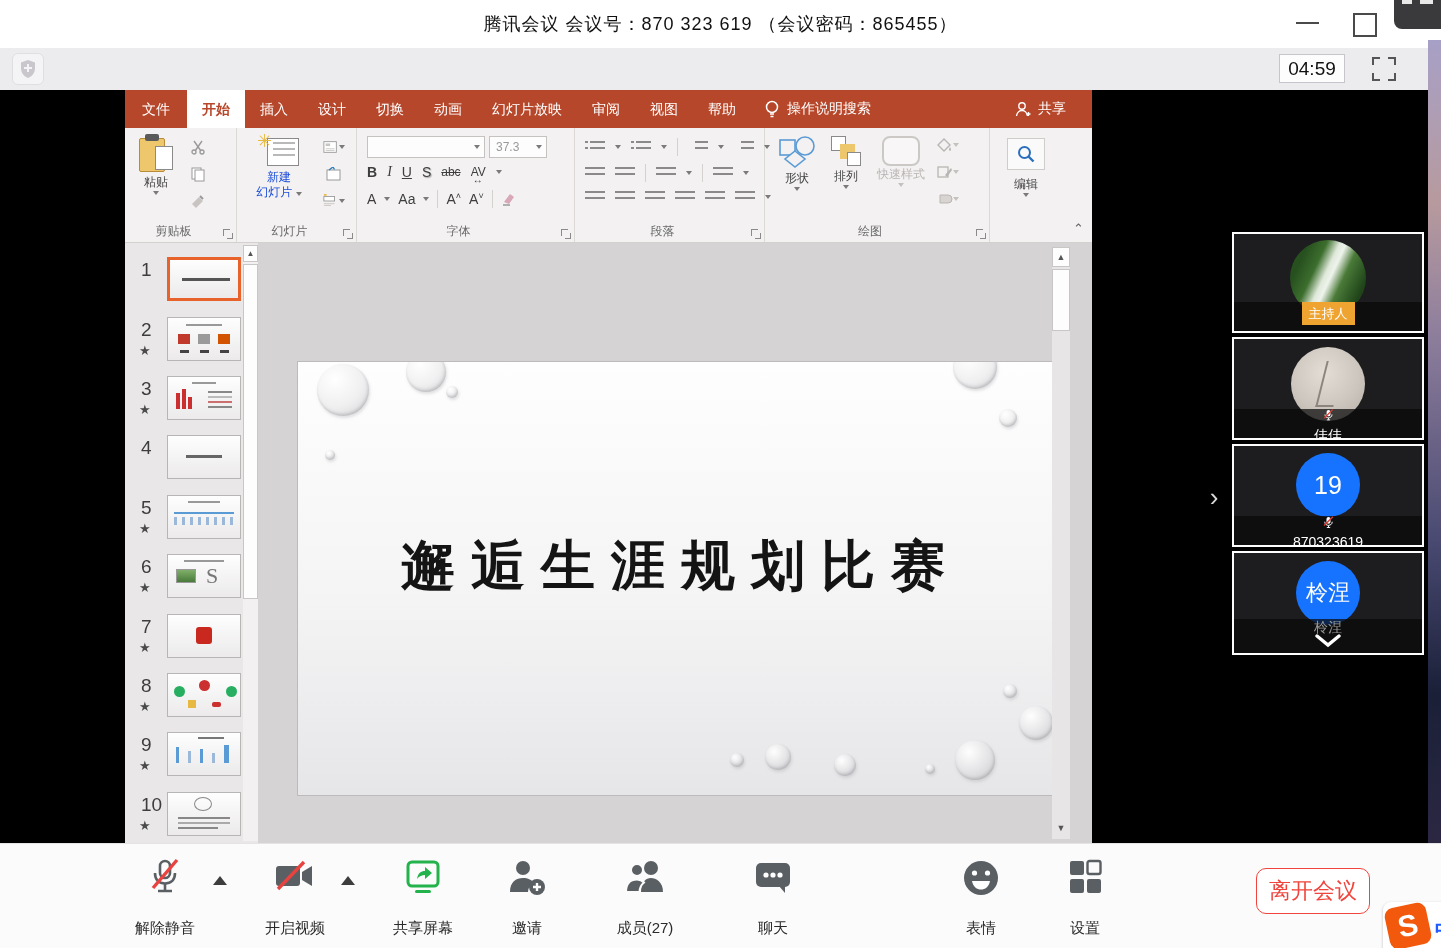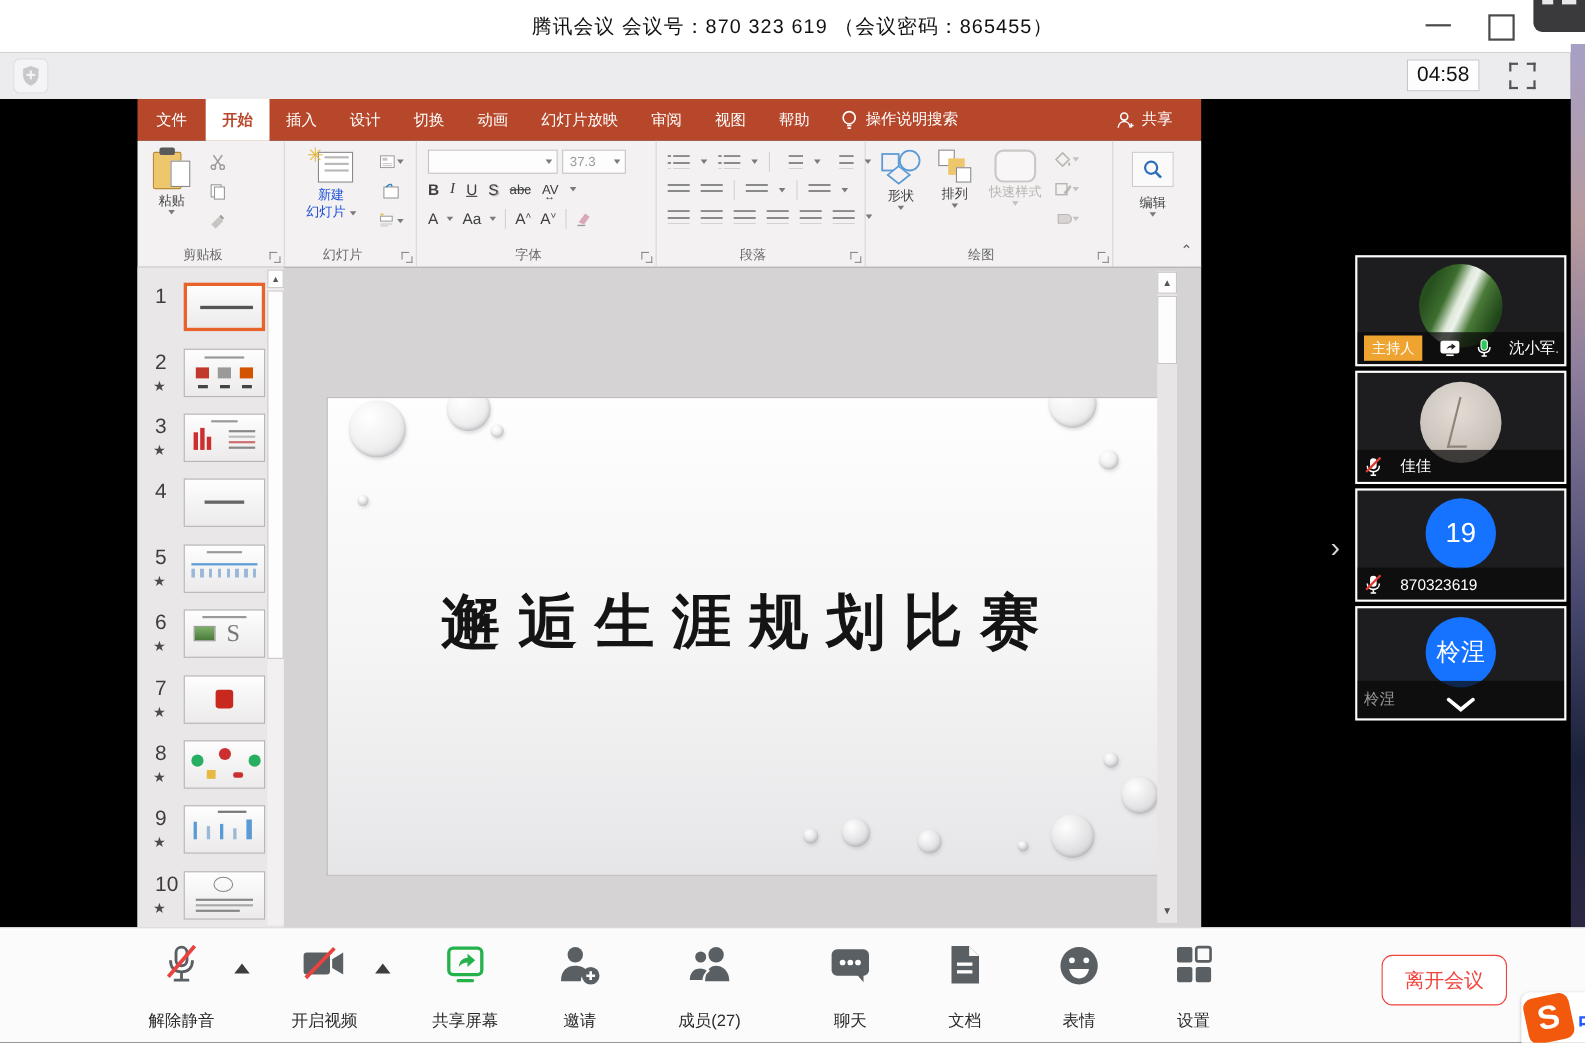--- a/index.html
+++ b/index.html
@@ -54,21 +54,21 @@
   .grp-label { position:absolute; bottom:2px; left:0; right:14px; text-align:center; font-size:12px; color:#6a6a6a; }
   .launcher { position:absolute; right:3px; bottom:3px; width:10px; height:10px; cursor:pointer; }
   .launcher::before{ content:""; position:absolute; left:0; top:0; width:6px; height:6px;
     border-left:1px solid #8a8a8a; border-top:1px solid #8a8a8a; }
   .launcher::after{ content:""; position:absolute; right:0; bottom:0; width:5px; height:5px;
     border-right:1px solid #8a8a8a; border-bottom:1px solid #8a8a8a; }
   .dd { width:0; height:0; border-left:3.5px solid transparent; border-right:3.5px solid transparent;
     border-top:4px solid #7a7a7a; display:inline-block; }
   .bigbtn { display:flex; flex-direction:column; align-items:center; cursor:pointer; color:#444; font-size:12px; }
 
-  .g-clip { width:134px; }
+  .g-clip { width:112px; }
   .paste { position:absolute; left:14px; top:8px; }
   .clip-ic { position:relative; width:34px; height:38px; }
   .clip-ic .board { position:absolute; left:0; top:2px; width:26px; height:34px; background:#eec76d;
     border:1px solid #b78b3a; border-radius:2px; }
   .clip-ic .clip { position:absolute; left:6px; top:-2px; width:14px; height:7px; background:#5a5a5a; border-radius:2px; }
   .clip-ic .page { position:absolute; right:0; top:10px; width:18px; height:24px; background:#fff; border:1px solid #8a8a8a; }
   .mini-col { position:absolute; left:62px; top:10px; display:flex; flex-direction:column; gap:9px; }
   .mini-ic { width:22px; height:18px; display:flex; align-items:center; justify-content:center; cursor:pointer; }
 
   .g-slides { width:120px; }
@@ -168,39 +168,39 @@
   .vtile.h101{ height:101px; } .vtile.h103{ height:103px; } .vtile.h104{ height:104px; }
   .avatar { position:absolute; left:50%; transform:translateX(-50%); border-radius:50%; }
   .av-photo1 { top:6px; width:76px; height:76px;
     background:linear-gradient(115deg,#27501f 18%,#3c6e2d 34%,#dfe9da 46%,#eef3ec 52%,#4a7a38 64%,#1f4519 85%); }
   .av-photo2 { top:8px; width:74px; height:74px;
     background:radial-gradient(circle at 45% 35%, #e3ddd6 0%, #cdc6be 55%, #b5ada4 100%); }
   .av-photo2::after{ content:""; position:absolute; left:30px; top:14px; width:16px; height:44px;
     border-left:2px solid #8d857b; border-bottom:2px solid #8d857b; transform:skewX(-14deg); }
   .av-blue { background:#1673ff; color:#fff; display:flex; align-items:center; justify-content:center; }
   .vlabel { position:absolute; left:0; right:0; bottom:0; height:29px; background:rgba(8,8,8,.72);
-    display:flex; align-items:center; padding:0 6px; gap:16px; color:#fff; font-size:14px; white-space:nowrap; }
+    display:flex; align-items:center; padding:0 6px; gap:6px; color:#fff; font-size:14px; white-space:nowrap;flex-direction:column; }
   .host-badge { background:#efa431; color:#fff; font-size:13px; padding:3px 7px; height:23px; line-height:17px; }
   .vname { overflow:hidden; text-overflow:clip; }
   .vname.dim { color:#999; }
   .vchevron { position:absolute; left:50%; transform:translateX(-50%); bottom:5px; cursor:pointer; }
 
   .desktop-strip { position:absolute; left:1428px; top:-50px; width:13px; height:908px;
     background:linear-gradient(#a7a0c6 0%,#b79a9e 18%,#8f7f9d 32%,#4a4a72 55%,#1a2038 72%,#2b2742 88%,#151325 100%); }
 
   
   .toolbar { position:absolute; left:0; top:843px; width:1441px; height:105px; background:#fbfbfb;
     border-top:1px solid #e4e4e4; }
   .tbitem { position:absolute; top:14px; width:90px; display:flex; flex-direction:column; align-items:center;
     gap:21px; cursor:pointer; }
   .tbitem .lbl { font-size:15px; color:#2b2b2b; white-space:nowrap; }
   .opt-arrow { position:absolute; top:32px; width:0; height:0; border-left:7px solid transparent;
     border-right:7px solid transparent; border-bottom:9px solid #3d3d3d; cursor:pointer; }
   .leave-btn { position:absolute; right:71px; top:24px; width:114px; height:46px; background:#fff;
-    border:1px solid #f0443c; border-radius:10px; color:#f0443c; font-size:18px; cursor:pointer; }
+    border:1px solid #f0443c; border-radius:10px; color:#f0443c; font-size:22px; cursor:pointer; }
   .sogou { position:absolute; right:-18px; top:58px; width:76px; height:60px; background:#fff;
     border-radius:8px; box-shadow:0 1px 3px rgba(0,0,0,.25); }
   .sg-s { position:absolute; left:4px; top:3px; width:42px; height:42px; background:#f2590c; border-radius:9px;
     transform:rotate(-12deg); color:#fff; font-weight:bold; font-size:30px; text-align:center; line-height:42px; }
   .sg-zh { position:absolute; left:52px; top:14px; color:#1f5bff; font-weight:bold; font-size:21px; }
 </style>
 </head>
 <body>
 
 <div id="app">
@@ -215,21 +215,21 @@
       </div>
   </div>
 
   <div class="meetbar">
     <div class="shield-btn">
       <svg width="18" height="20" viewBox="0 0 18 20">
         <path d="M9 1 L16 3.5 V9 C16 14 13 17.5 9 19 C5 17.5 2 14 2 9 V3.5 Z" fill="#c9c7cc"></path>
         <path d="M9 5 V13 M5 9 H13" stroke="#f4f3f5" stroke-width="2"></path>
       </svg>
     </div>
-    <div class="timer-box">04:58</div>
+    <div class="timer-box">04:59</div>
     <div class="fs-btn">
       <span class="tl"></span>
         <span class="tr"></span>
         <span class="bl"></span>
         <span class="br"></span>
     </div>
   </div>
 
   <div class="stage">
     <div class="ppt">
@@ -758,29 +758,20 @@
       <svg width="40" height="40" viewBox="0 0 40 40">
         <rect x="3" y="5" width="34" height="24" rx="5" fill="#5a5f63"></rect>
         <path d="M26 28 L32 35 L32 28 Z" fill="#5a5f63"></path>
         <circle cx="13" cy="17" r="2.6" fill="#fff"></circle>
           <circle cx="20" cy="17" r="2.6" fill="#fff"></circle>
           <circle cx="27" cy="17" r="2.6" fill="#fff"></circle>
       </svg>
       <span class="lbl">聊天</span>
     </div>
 
-    <div class="tbitem" style="left:832px;">
-      <svg width="34" height="40" viewBox="0 0 34 40">
-        <path d="M5 2 H21 L30 11 V36 H5 Z" fill="#5a5f63"></path>
-        <path d="M21 2 L21 11 L30 11 Z" fill="#fbfbfb"></path>
-        <rect x="10" y="17" width="14" height="3" fill="#fff"></rect>
-          <rect x="10" y="24" width="14" height="3" fill="#fff"></rect>
-      </svg>
-      <span class="lbl">文档</span>
-    </div>
 
     <div class="tbitem" style="left:936px;">
       <svg width="40" height="40" viewBox="0 0 40 40">
         <circle cx="20" cy="20" r="17" fill="#5a5f63"></circle>
         <circle cx="13.5" cy="15" r="2.6" fill="#fff"></circle>
           <circle cx="26.5" cy="15" r="2.6" fill="#fff"></circle>
         <path d="M11 23 C12 29 16 31.5 20 31.5 C24 31.5 28 29 29 23 Z" fill="#fff"></path>
       </svg>
       <span class="lbl">表情</span>
     </div>

